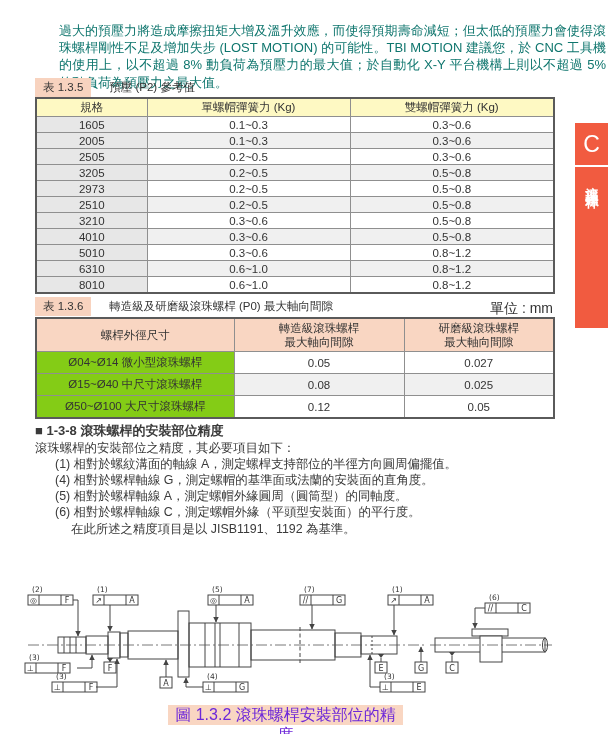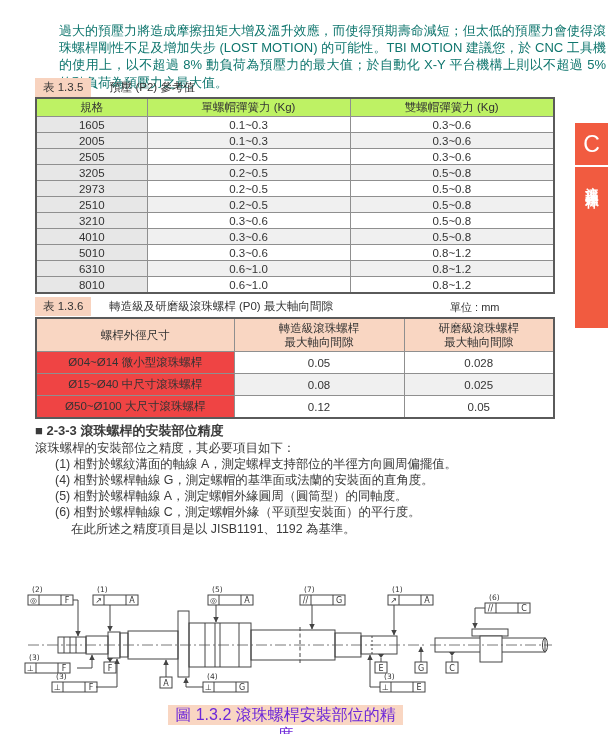--- a/index.html
+++ b/index.html
@@ -9,36 +9,36 @@
   }
   
   .intro{
     position:absolute;left:43px;top:6px;width:547px;margin:16px;
     font-size:13px;line-height:17.2px;text-align:justify;color:#0f766e;
   }
   
   .tablabel{position:absolute;left:35px;height:17px;font-size:11.5px;color:#333;white-space:nowrap;}
   .tag{display:inline-block;background:#f8d3bf;padding:2px 8px;margin-right:18px;}
   .tagtitle{display:inline-block;padding-top:2px;}
-  .unit{position:absolute;left:450px;top:300px;width:103px;font-size:11px;color:#333;}
+  .unit{position:absolute;left:450px;top:300px;width:103px;text-align:right;font-size:14px;color:#333;}
   
   table{border-collapse:collapse;position:absolute;left:35px;table-layout:fixed;}
   td,th{border:1px solid #8f8f8f;text-align:center;font-weight:normal;
         font-size:11.5px;color:#333;padding:0;overflow:hidden;}
   .t135{top:97px;width:518px;}
-  .t135 th{height:17px;background:#bef264;}
+  .t135 th{height:17px;background:#fef9c3;}
   .t135 td{height:15px;}
   .t135 col.c1{width:111px}.t135 col.c2{width:203px}.t135 col.c3{width:204px}
   .t135 tbody td:first-child{background:#e7e7e7;}
   .t135 tbody tr:nth-child(even) td:not(:first-child){background:#f0f0f0;}
   .t136{top:317px;width:518px;}
   .t136 th{height:32px;background:#f9d6c2;line-height:14px;}
   .t136 td{height:21px;}
   .t136 col.c1{width:198px}.t136 col.c2{width:170px}.t136 col.c3{width:150px}
-  .t136 tbody td:first-child{background:#ef4444;text-align:center;}
+  .t136 tbody td:first-child{background:#84cc16;text-align:center;}
   .t136 tbody tr:nth-child(even) td:not(:first-child){background:#f0f0f0;}
   table{border:2px solid #5a5a5a;}
   
   .section{position:absolute;left:35px;top:423px;width:545px;font-size:12.4px;line-height:16.1px;color:#3a3a3a;}
   .section .heading{font-weight:bold;font-size:13px;margin-bottom:1px;}
   .section .items div{margin-left:20px;}
   .section .foot{margin-left:36px;}
   
   .fig-svg{position:absolute;left:20px;top:583px;}
   .fig-svg text{font-family:"DejaVu Sans","Liberation Sans",sans-serif;fill:#333;}
@@ -157,37 +157,37 @@
         <th>
             <span style="display:block">研磨級滾珠螺桿</span>
             <span style="display:block">最大軸向間隙</span>
           </th>
       </tr>
     </thead>
     <tbody>
         <tr>
           <td>Ø04~Ø14 微小型滾珠螺桿</td>
           <td>0.05</td>
-          <td>0.028</td>
+          <td>0.027</td>
         </tr>
         <tr>
           <td>Ø15~Ø40 中尺寸滾珠螺桿</td>
           <td>0.08</td>
           <td>0.025</td>
         </tr>
         <tr>
           <td>Ø50~Ø100 大尺寸滾珠螺桿</td>
           <td>0.12</td>
           <td>0.05</td>
         </tr>
       </tbody>
   </table>
 
   <div class="section">
-    <div class="heading"><span>■</span> <span>2-3-3 滾珠螺桿的安裝部位精度</span></div>
+    <div class="heading"><span>■</span> <span>1-3-8 滾珠螺桿的安裝部位精度</span></div>
     <div>滾珠螺桿的安裝部位之精度，其必要項目如下：</div>
     <div class="items">
       <div>(1) 相對於螺紋溝面的軸線 A，測定螺桿支持部位的半徑方向圓周偏擺值。</div>
       <div>(4) 相對於螺桿軸線 G，測定螺帽的基準面或法蘭的安裝面的直角度。</div>
       <div>(5) 相對於螺桿軸線 A，測定螺帽外緣圓周（圓筒型）的同軸度。</div>
       <div>(6) 相對於螺桿軸線 C，測定螺帽外緣（平頭型安裝面）的平行度。</div>
     </div>
     <div class="foot">在此所述之精度項目是以 JISB1191、1192 為基準。</div>
   </div>
 

